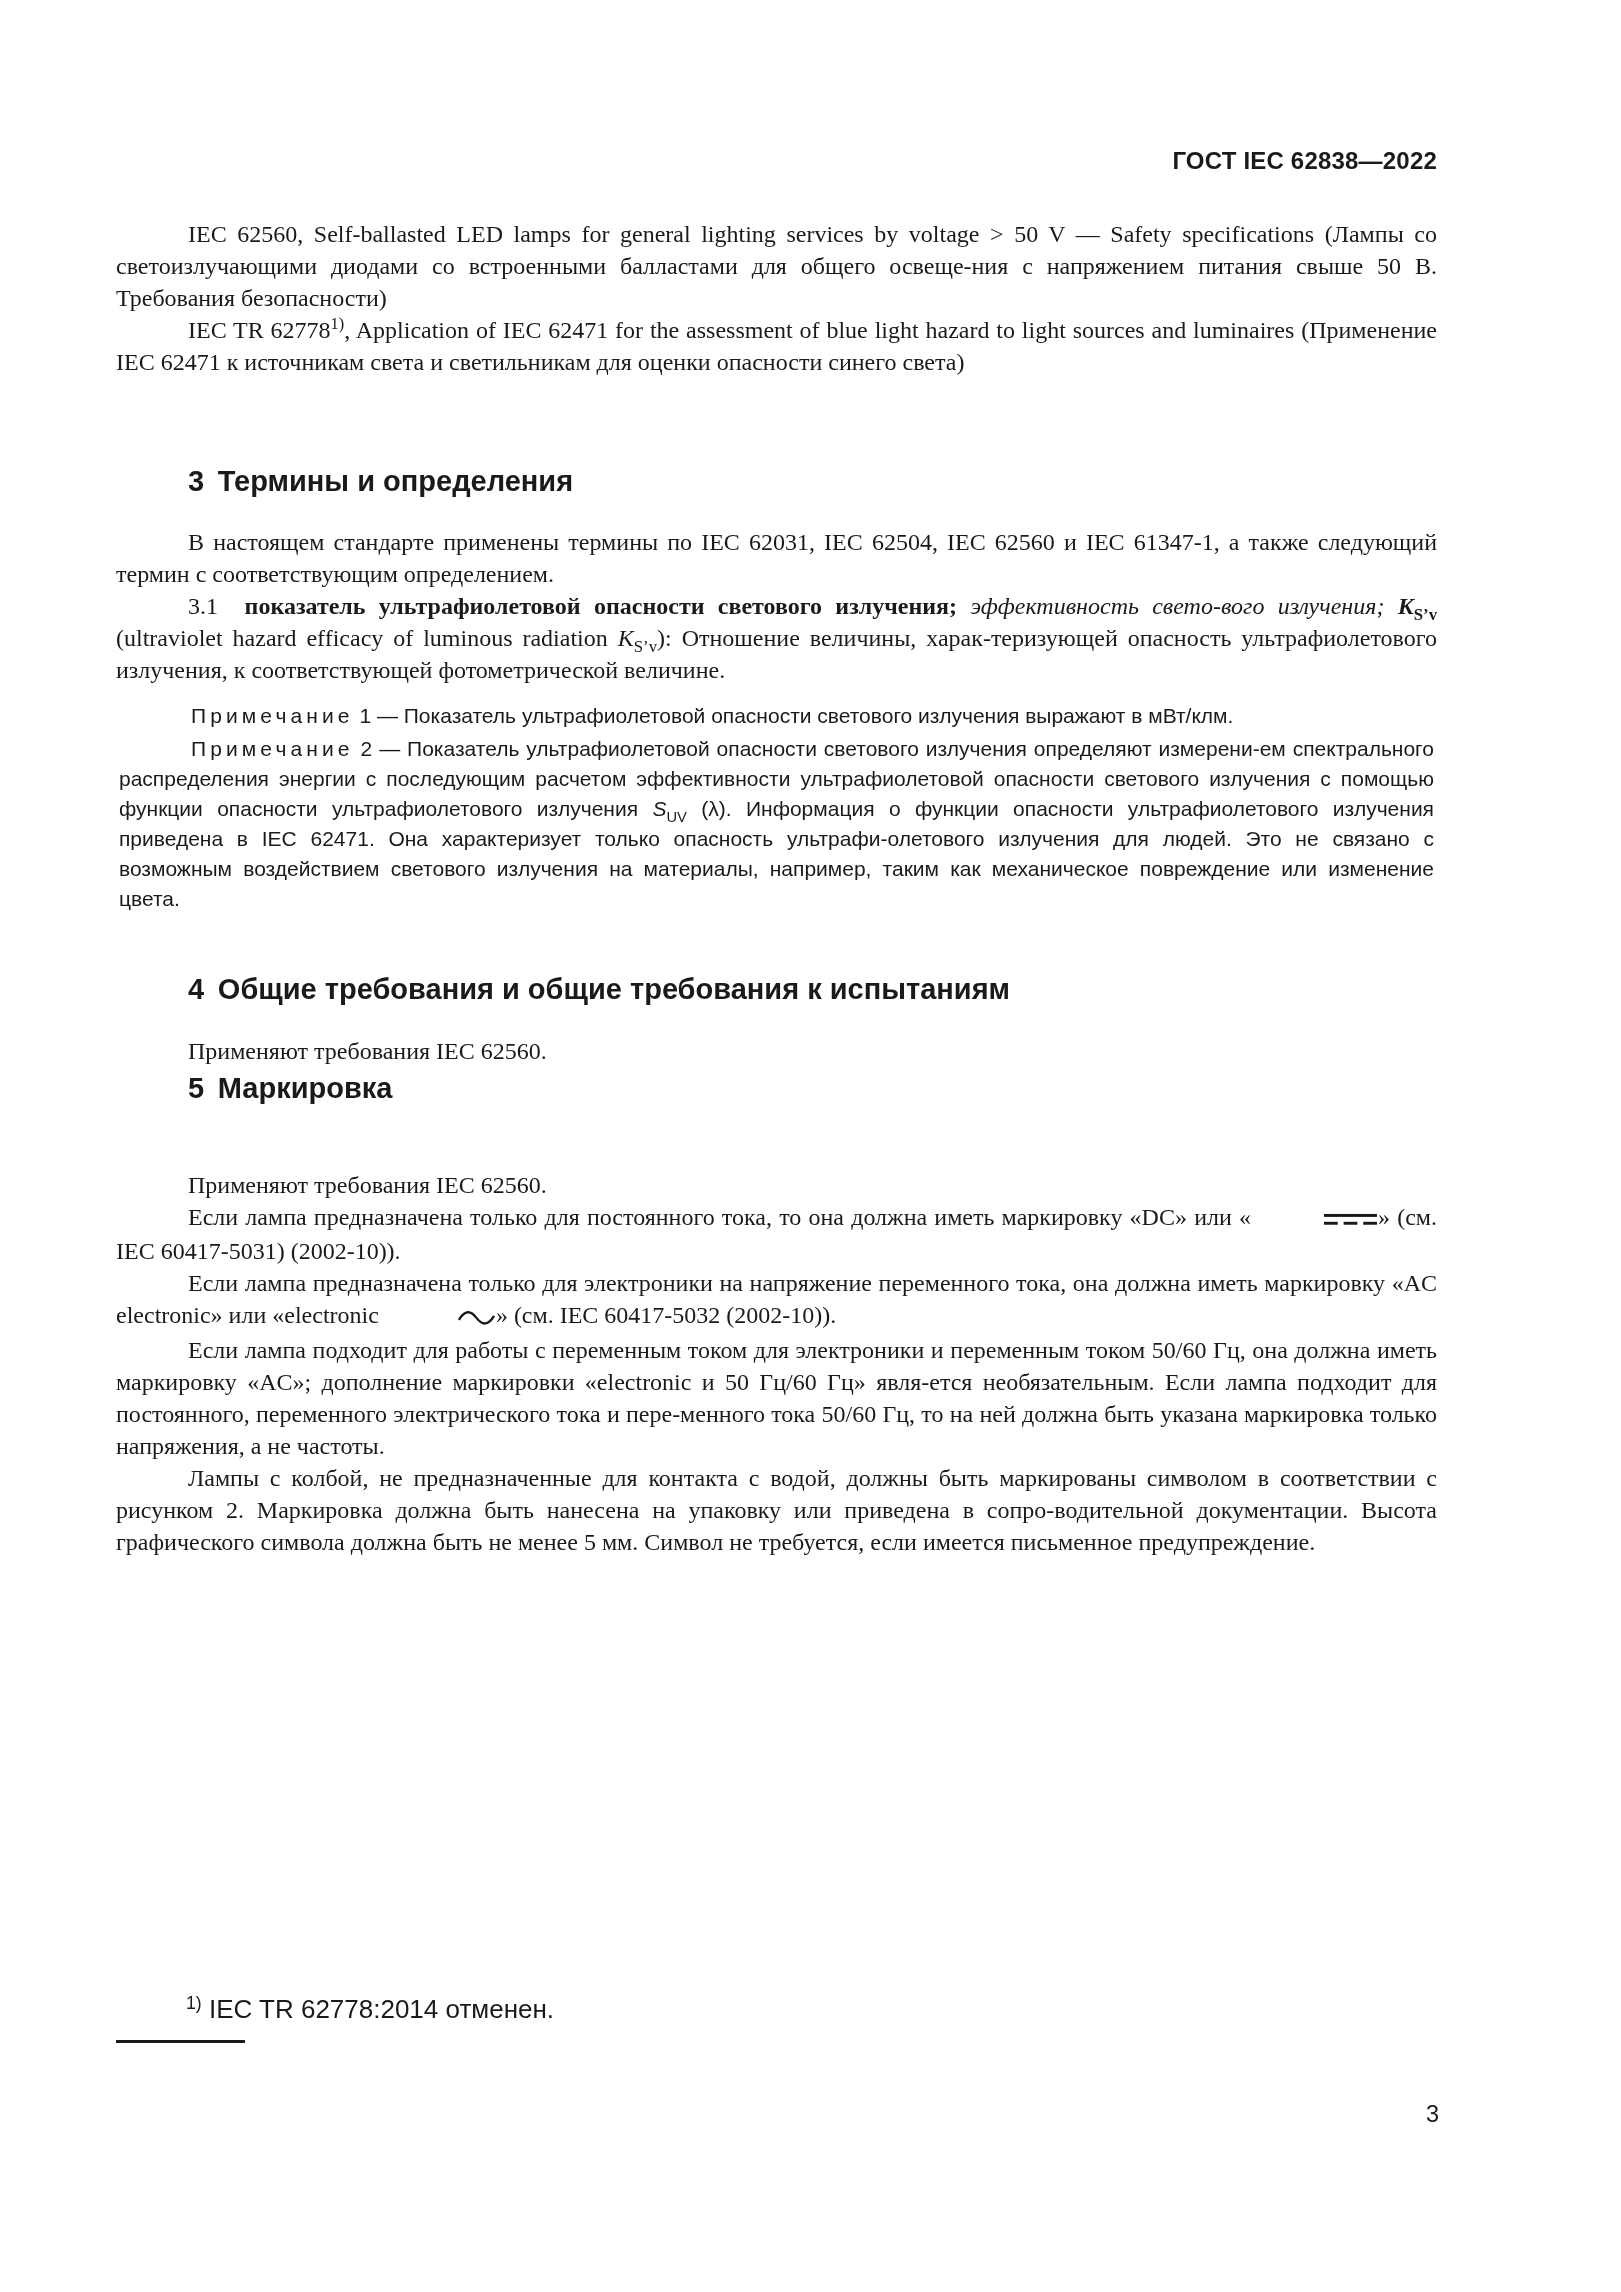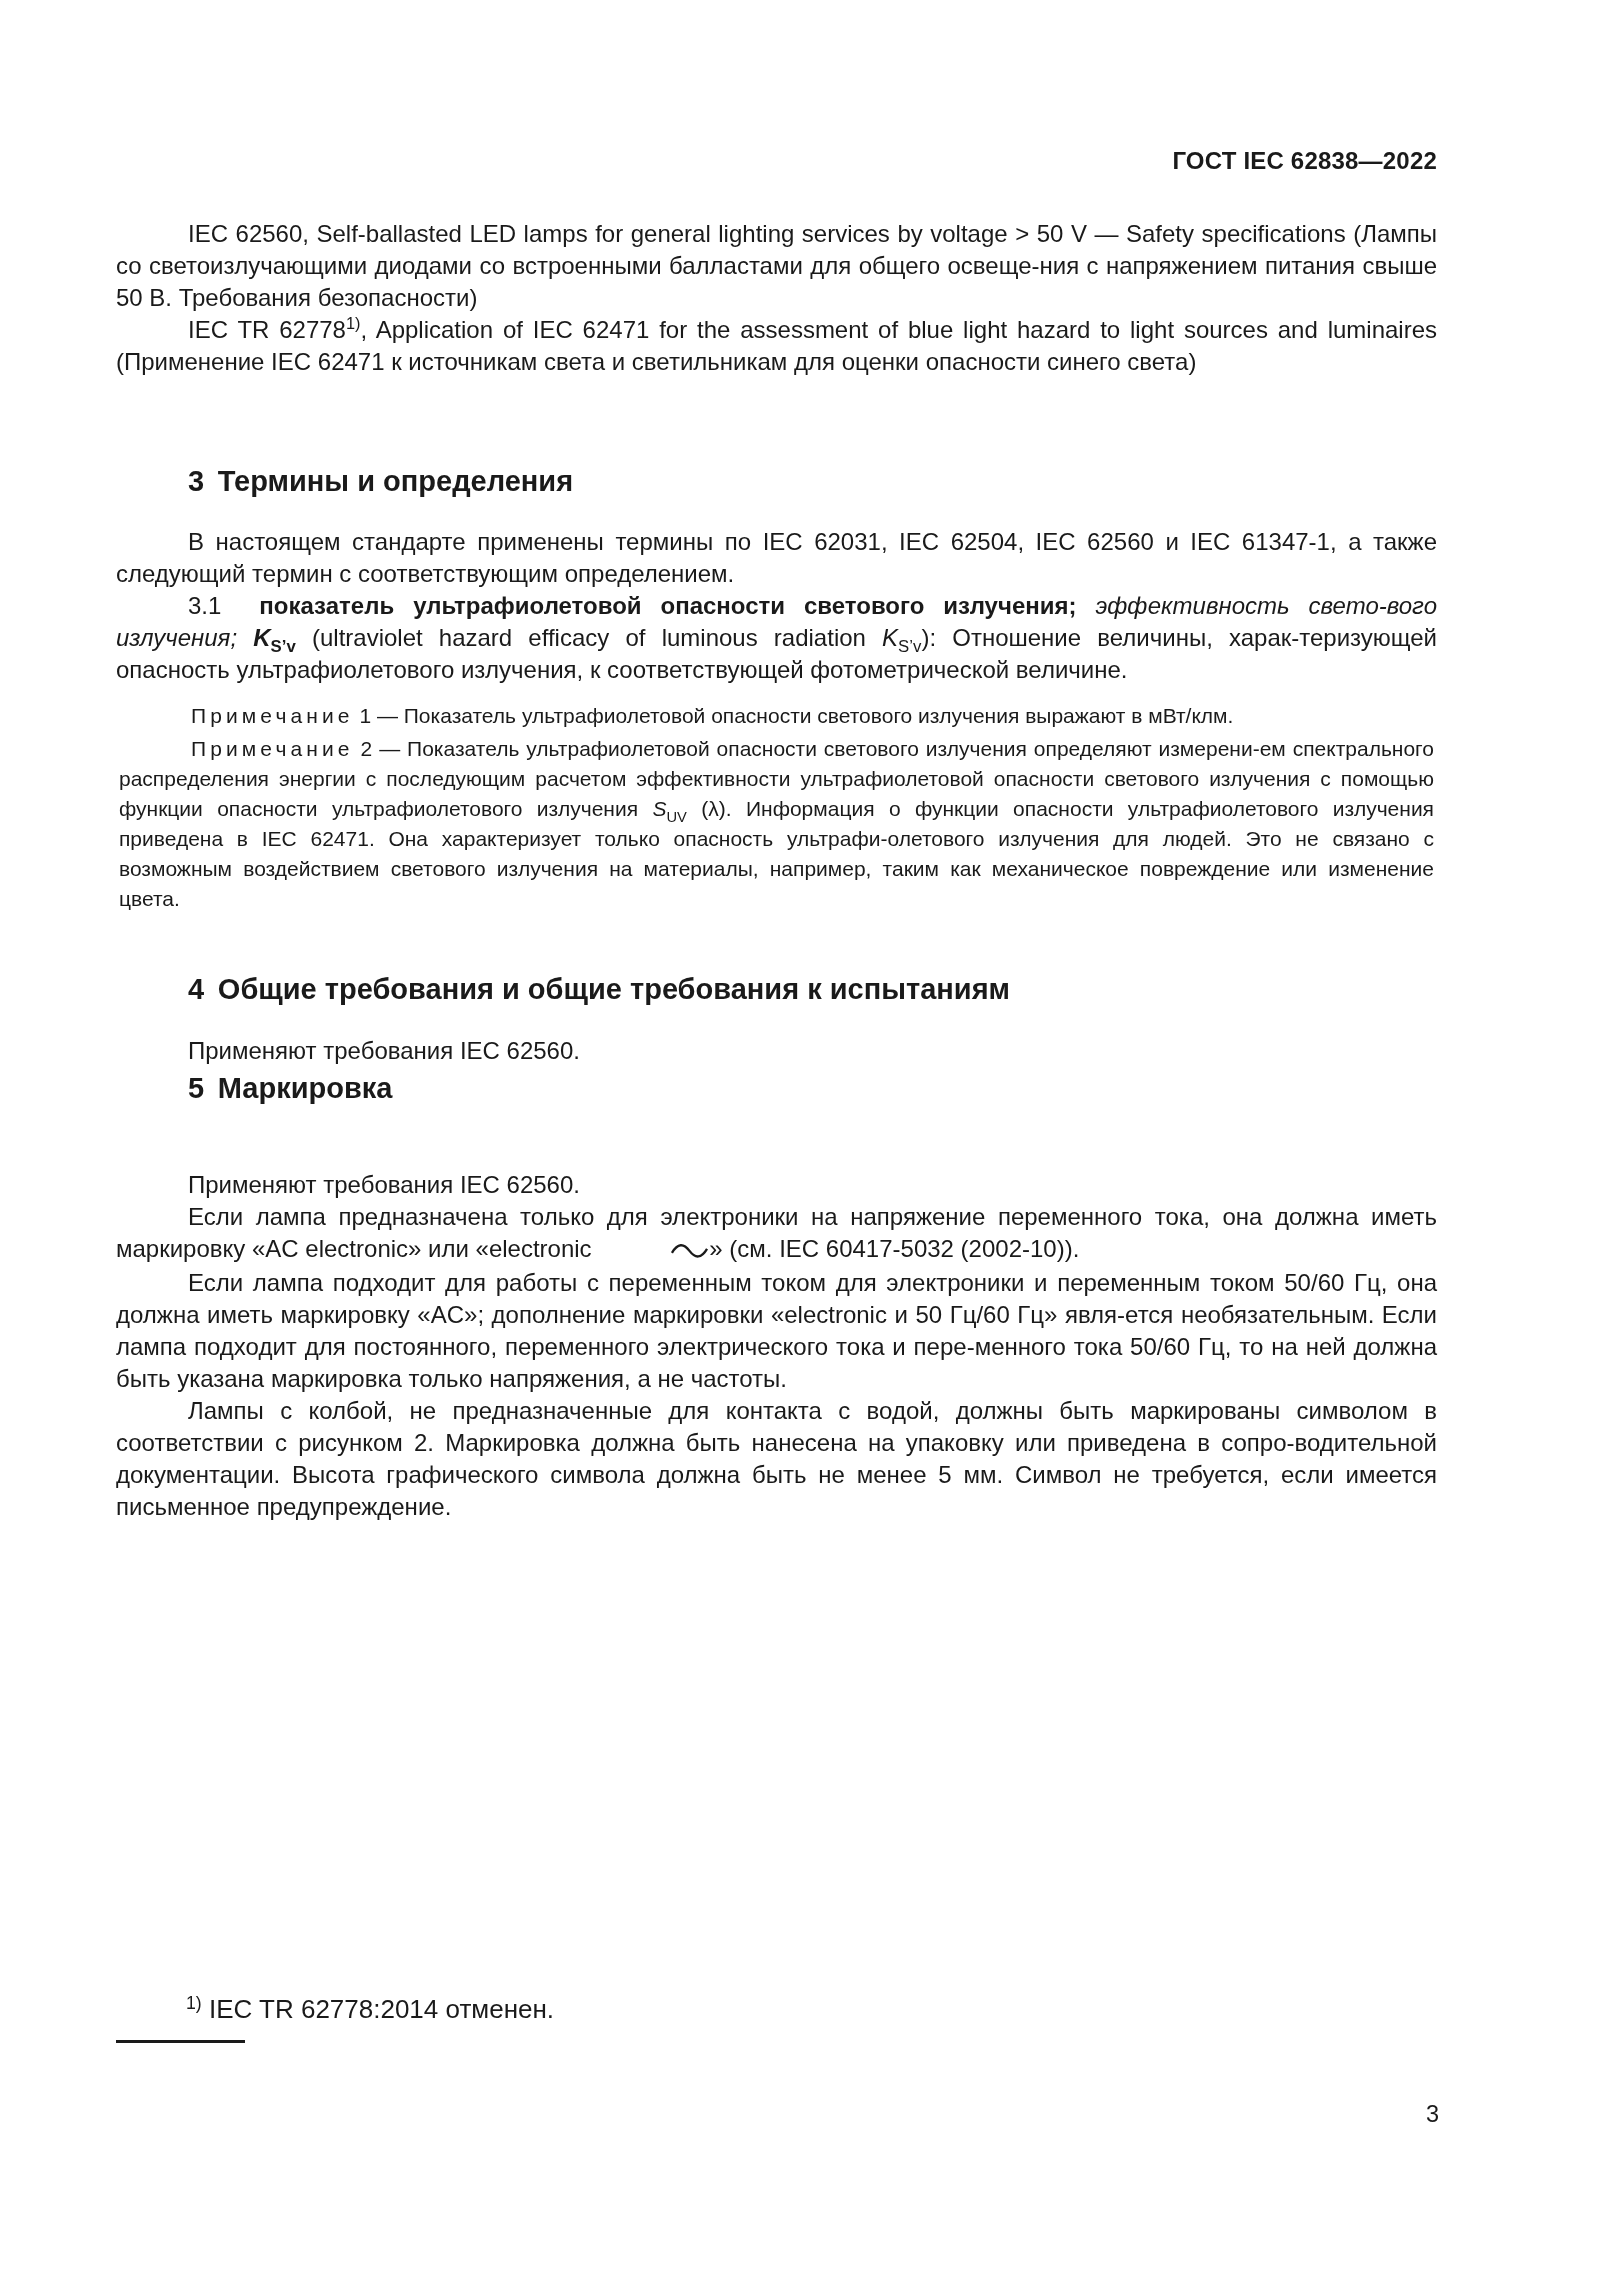--- a/index.html
+++ b/index.html
@@ -1,20 +1,20 @@
 <!DOCTYPE html>
 <html><head>
 <meta charset="utf-8">
 <style>
   html, body { margin: 0; padding: 0; background: #ffffff; }
   body { width: 1621px; height: 2293px; position: relative; overflow: hidden;
          font-family: "Liberation Sans", sans-serif; color: #1a1a1a; }
   .page { position: absolute; left: 116px; top: 0; width: 1321px; }
   .header { position: absolute; right: 184px; top: 147px; font-weight: bold; font-size: 24px; letter-spacing: 0.2px; }
-  .body-text { font-size: 24px; line-height: 32px; text-align: justify; }
+  .body-text { font-size: 24px; line-height: 32px; text-align: justify; font-family: Liberation Serif, serif; }
   .p { margin: 0; text-indent: 72px; }
   .h2 { font-weight: bold; font-size: 29px; margin: 0; padding-left: 72px; }
   .h2 .num { margin-right: 13.7px; }
   .note { font-size: 21px; line-height: 30px; text-align: justify; margin: 3px; text-indent: 72px; }
   .note .label { letter-spacing: 4.1px; }
   .bold { font-weight: bold; }
   .ital { font-style: italic; }
   sub { font-size: 70%; vertical-align: -5.9px; line-height: 0; }
   sup { font-size: 68%; vertical-align: 8.8px; line-height: 0; }
   .sym { display: inline-block; vertical-align: middle; }
@@ -48,20 +48,26 @@
 
   <h2 class="h2" style="position:absolute; top:973px;"><span class="num">4</span><span>Общие требования и общие требования к испытаниям</span></h2>
   <div class="body-text" style="position:absolute; top:1035px; width:1321px;">
     <p class="p">Применяют требования IEC 62560.</p>
   </div>
 
   <h2 class="h2" style="position:absolute; top:1072px;"><span class="num">5</span><span>Маркировка</span></h2>
 
   <div class="body-text" style="position:absolute; top:1169px; width:1321px;">
     <p class="p">Применяют требования IEC 62560.</p>
+    <p class="p"><span>Если лампа предназначена только для постоянного тока, то она должна иметь маркировку «DC» или «</span><span class="sym"><svg width="55" height="15.7" viewBox="0 0 56 16">
+            <rect x="1" y="2" width="54" height="3" fill="#1a1a1a"></rect>
+            <rect x="1" y="10" width="14" height="3" fill="#1a1a1a"></rect>
+            <rect x="21" y="10" width="14" height="3" fill="#1a1a1a"></rect>
+            <rect x="41" y="10" width="14" height="3" fill="#1a1a1a"></rect>
+          </svg></span><span>» (см. IEC 60417-5031) (2002-10)).</span></p>
     <p class="p"><span>Если лампа предназначена только для электроники на напряжение переменного тока, она должна иметь маркировку «AC electronic» или «electronic </span><span class="sym"><svg width="39" height="15.7" viewBox="0 0 40 16">
             <path d="M2 10 C 8 0, 14 0, 20 8 S 32 16, 38 6" stroke="#1a1a1a" stroke-width="2.4" fill="none"></path>
           </svg></span><span>» (см. IEC 60417-5032 (2002-10)).</span></p>
     <p class="p">Если лампа подходит для работы с переменным током для электроники и переменным током 50/60 Гц, она должна иметь маркировку «AC»; дополнение маркировки «electronic и 50 Гц/60 Гц» явля-ется необязательным. Если лампа подходит для постоянного, переменного электрического тока и пере-менного тока 50/60 Гц, то на ней должна быть указана маркировка только напряжения, а не частоты.</p>
     <p class="p">Лампы с колбой, не предназначенные для контакта с водой, должны быть маркированы символом в соответствии с рисунком 2. Маркировка должна быть нанесена на упаковку или приведена в сопро-водительной документации. Высота графического символа должна быть не менее 5 мм. Символ не требуется, если имеется письменное предупреждение.</p>
   </div>
 </div>
 
 <div class="footnote-rule"></div>
 <div class="footnote"><sup>1)</sup> <span>IEC TR 62778:2014 отменен.</span></div>

